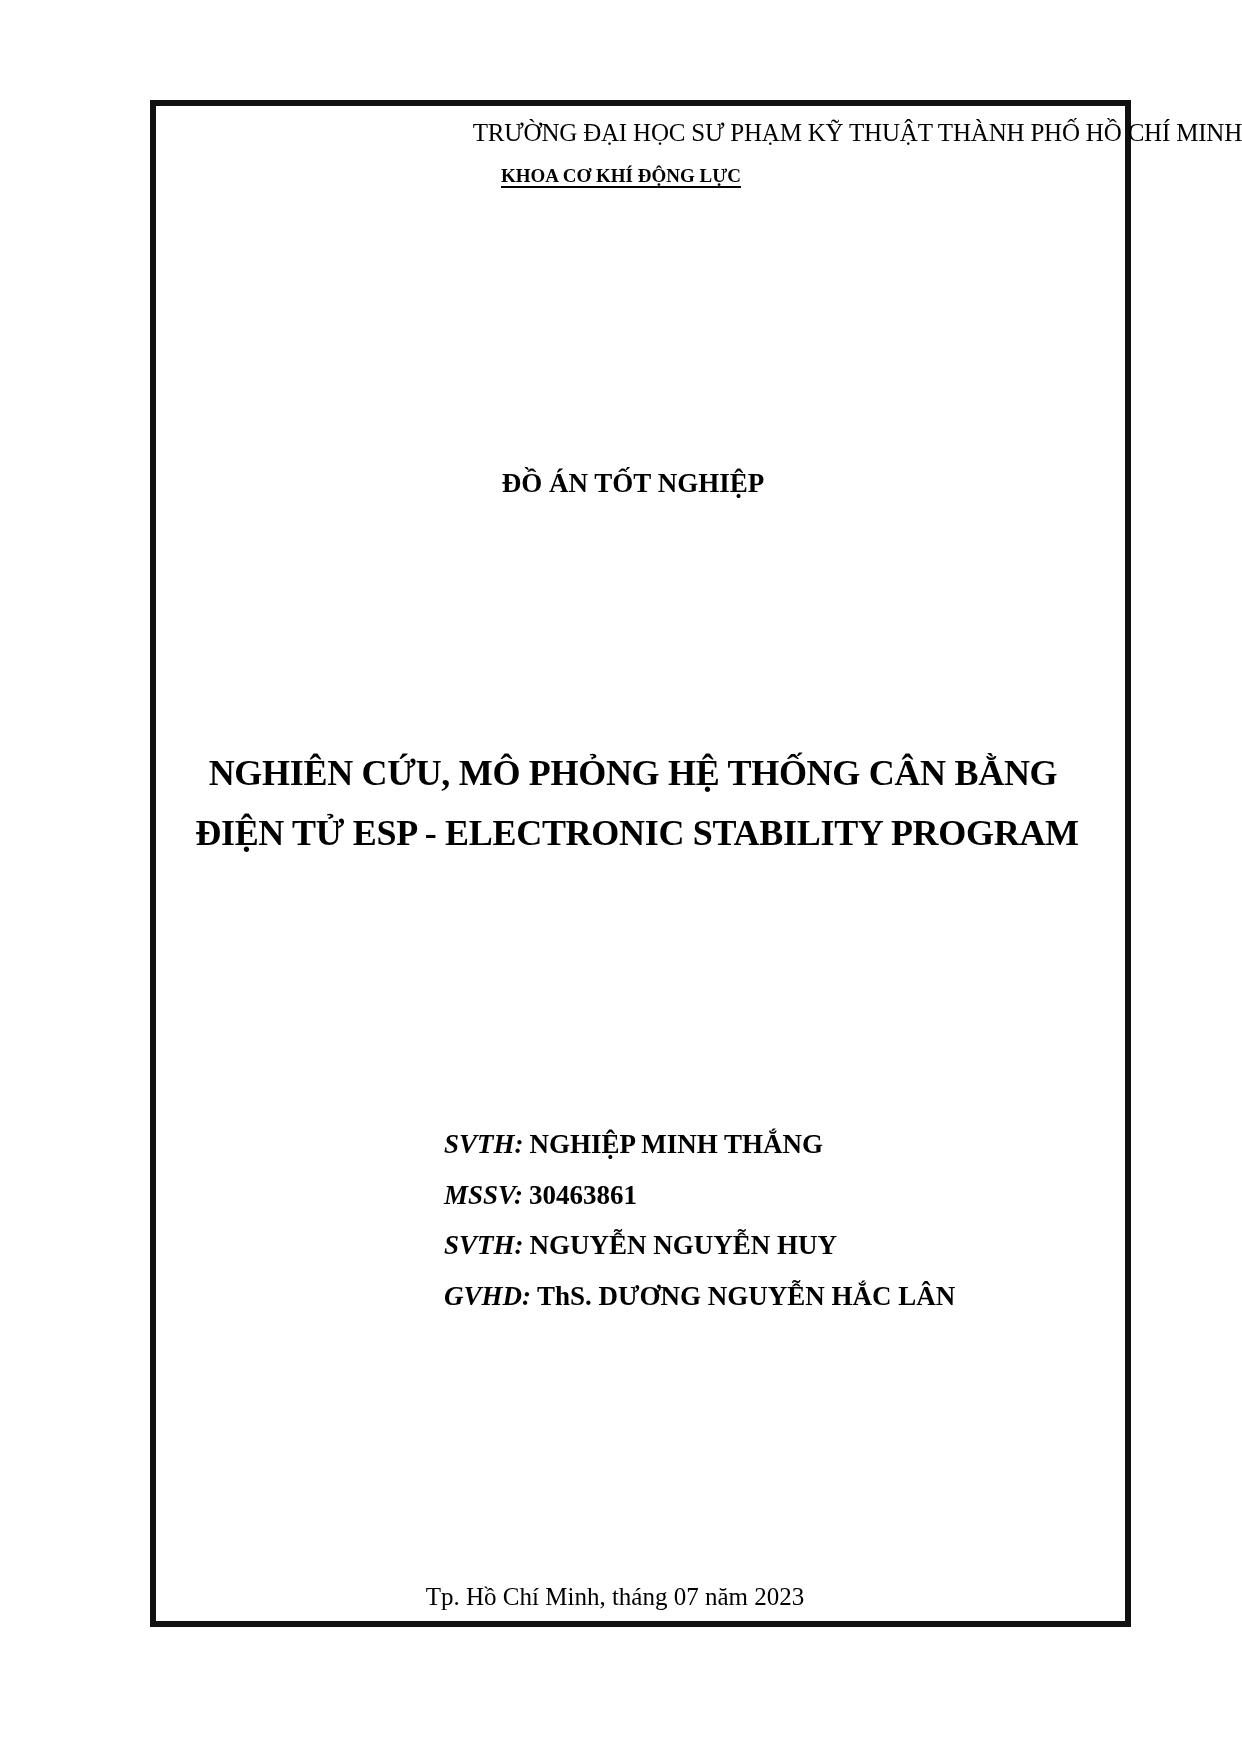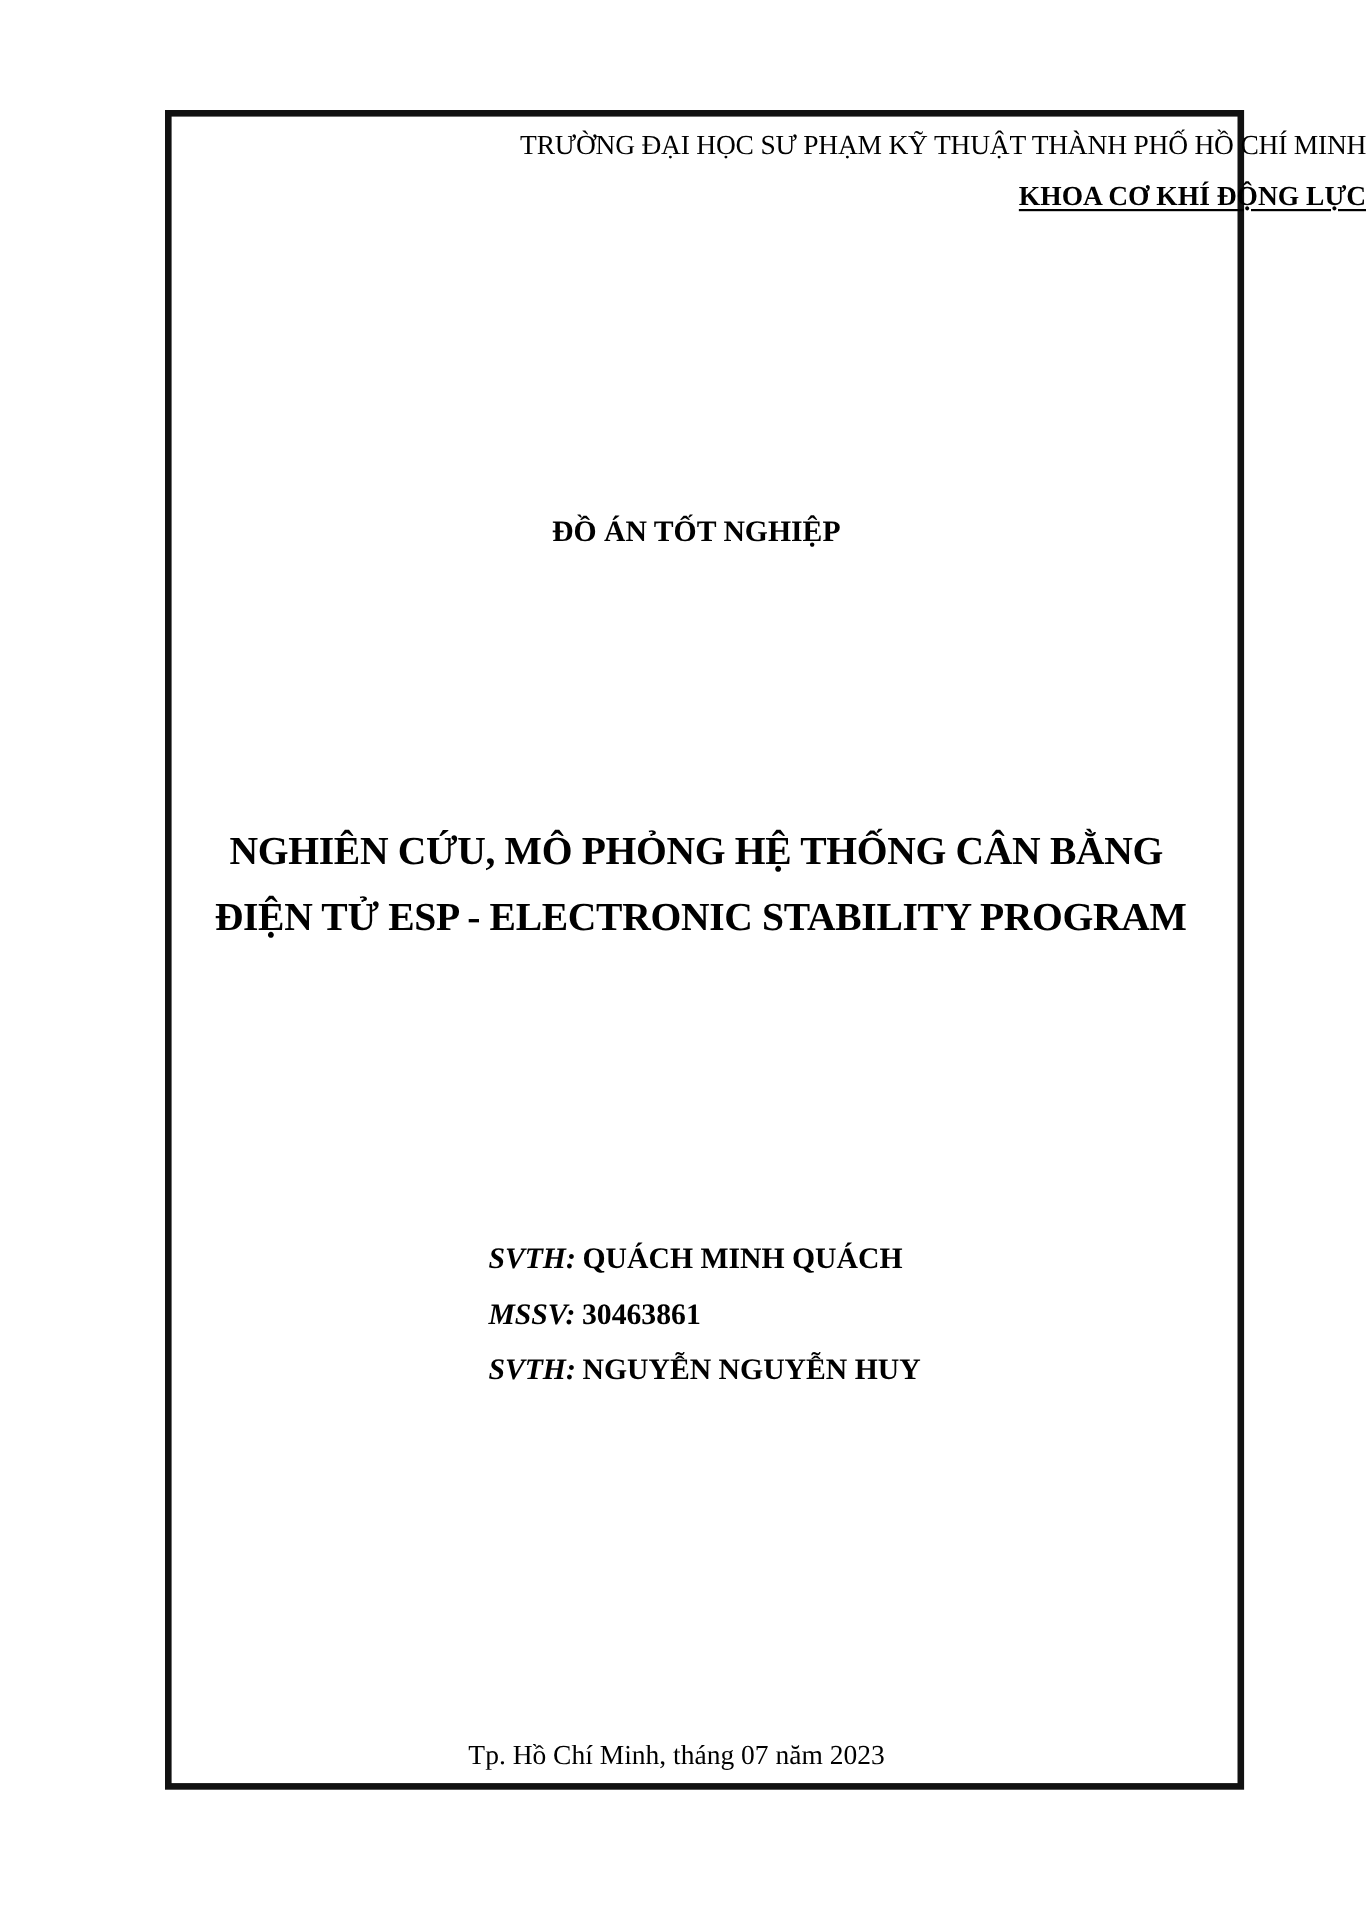--- a/index.html
+++ b/index.html
@@ -33,26 +33,25 @@
     }
     .university {
       top: 120px;
       font-size: 25px;
       font-weight: normal;
       letter-spacing: -0.2px;
       text-align: right;
     }
     .faculty {
       top: 166px;
-      font-size: 25px;
+      font-size: 19px;
       font-weight: bold;
       text-decoration: underline;
       text-underline-offset: 4px;
       text-decoration-thickness: 2px;
-      text-align: right;
     }
     .doc-type {
       top: 470px;
       font-size: 27px;
       font-weight: bold;
       left: 12px;
     }
     .thesis-title {
       font-size: 36px;
       font-weight: bold;
@@ -88,23 +87,26 @@
 <div class="line university">TRƯỜNG ĐẠI HỌC SƯ PHẠM KỸ THUẬT THÀNH PHỐ HỒ CHÍ MINH</div>
 <div class="line faculty">KHOA CƠ KHÍ ĐỘNG LỰC</div>
 
 <div class="line doc-type">ĐỒ ÁN TỐT NGHIỆP</div>
 
 <div class="line thesis-title l1">NGHIÊN CỨU, MÔ PHỎNG HỆ THỐNG CÂN BẰNG</div>
 <div class="line thesis-title l2">ĐIỆN TỬ ESP - ELECTRONIC STABILITY PROGRAM</div>
 
 <div class="info-block">
   <div class="info-row">
-    <span class="label">SVTH:</span><span class="value">QUÁCH MINH QUÁCH</span>
+    <span class="label">SVTH:</span><span class="value">NGHIỆP MINH THẮNG</span>
   </div>
   <div class="info-row">
     <span class="label">MSSV:</span><span class="value">30463861</span>
   </div>
   <div class="info-row">
     <span class="label">SVTH:</span><span class="value">NGUYỄN NGUYỄN HUY</span>
   </div>
+  <div class="info-row">
+    <span class="label">GVHD:</span><span class="value">ThS. DƯƠNG NGUYỄN HẮC LÂN</span>
+  </div>
 </div>
 
 <div class="line footer">Tp. Hồ Chí Minh, tháng 07 năm 2023</div>
 
 </body></html>

